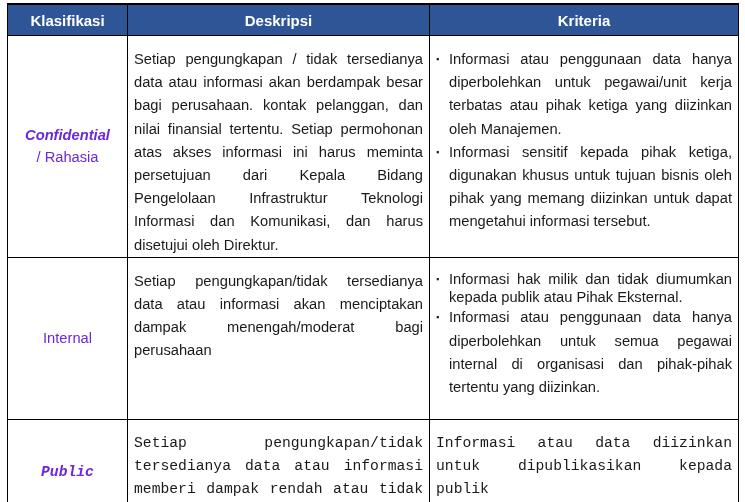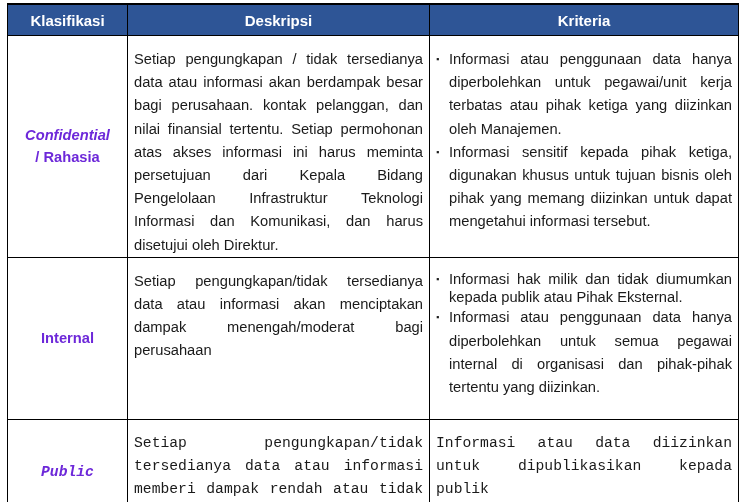--- a/index.html
+++ b/index.html
@@ -56,21 +56,21 @@
   
   td.cell-klas {
     text-align: center;
     vertical-align: middle;
     font-size: 14.7px;
     color: #6d28d9;
     padding: 0 4px;
   }
   .klas-line { display: block; line-height: 22px; }
   .bold-italic { font-weight: bold; font-style: italic; }
-  .bold { font-weight: bold; }
+  .bold { font-weight: normal; }
 
   
   td.cell-desc, td.cell-krit {
     vertical-align: top;
     font-size: 14.7px;
     color: #1a1a1a;
     padding: 12px 6px 0 6px;
   }
   td.cell-desc p, td.cell-krit p {
     margin: 0;

